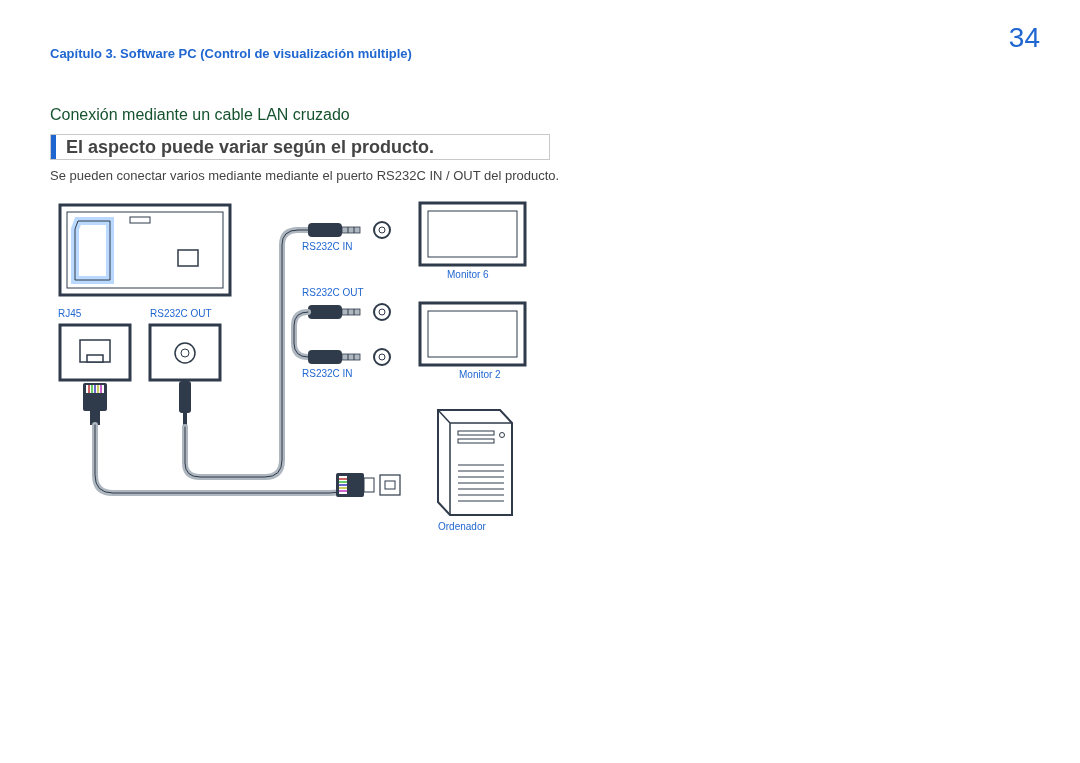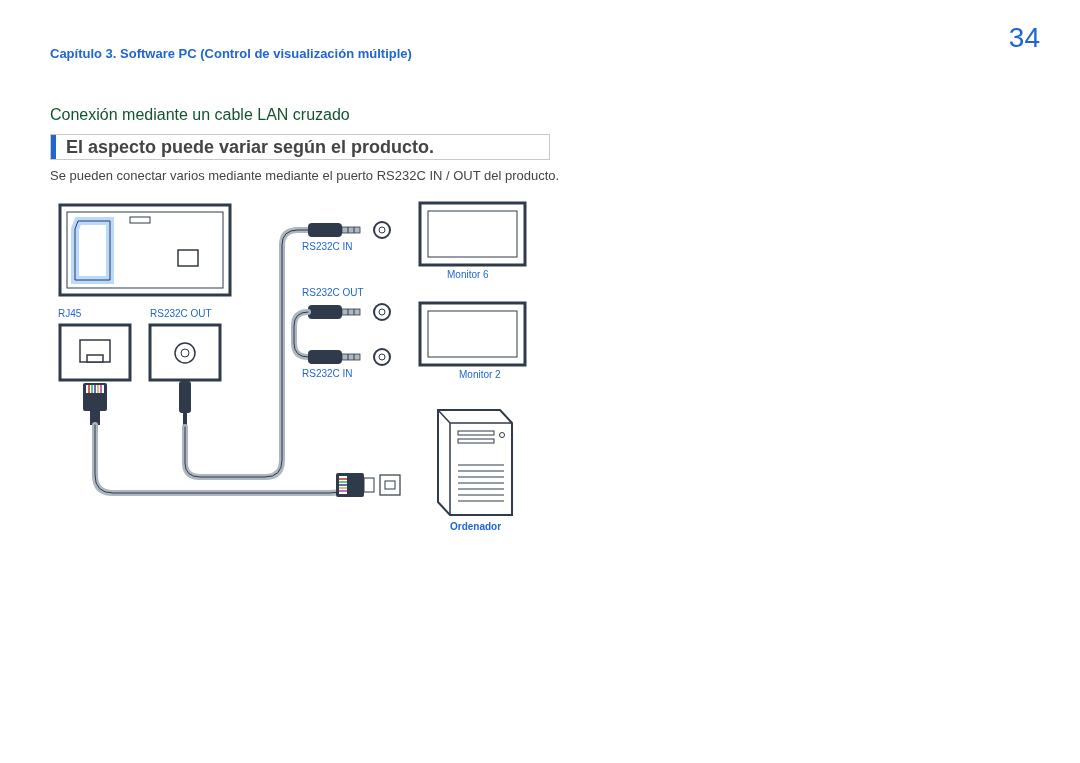--- a/index.html
+++ b/index.html
@@ -215,14 +215,14 @@
 </svg>
 
   
   <div class="label" style="left:8px; top:113px;">RJ45</div>
   <div class="label" style="left:100px; top:113px;">RS232C OUT</div>
   <div class="label" style="left:252px; top:46px;">RS232C IN</div>
   <div class="label" style="left:252px; top:92px;">RS232C OUT</div>
   <div class="label" style="left:252px; top:173px;">RS232C IN</div>
   <div class="label" style="left:397px; top:74px;">Monitor 6</div>
   <div class="label" style="left:397px; top:174px;margin-left:12px;">Monitor 2</div>
-  <div class="label" style="left:400px; top:326px;font-weight:bold;">Ordenador</div>
+  <div class="label" style="left:388px; top:326px;">Ordenador</div>
 </div>
 
 </body></html>

